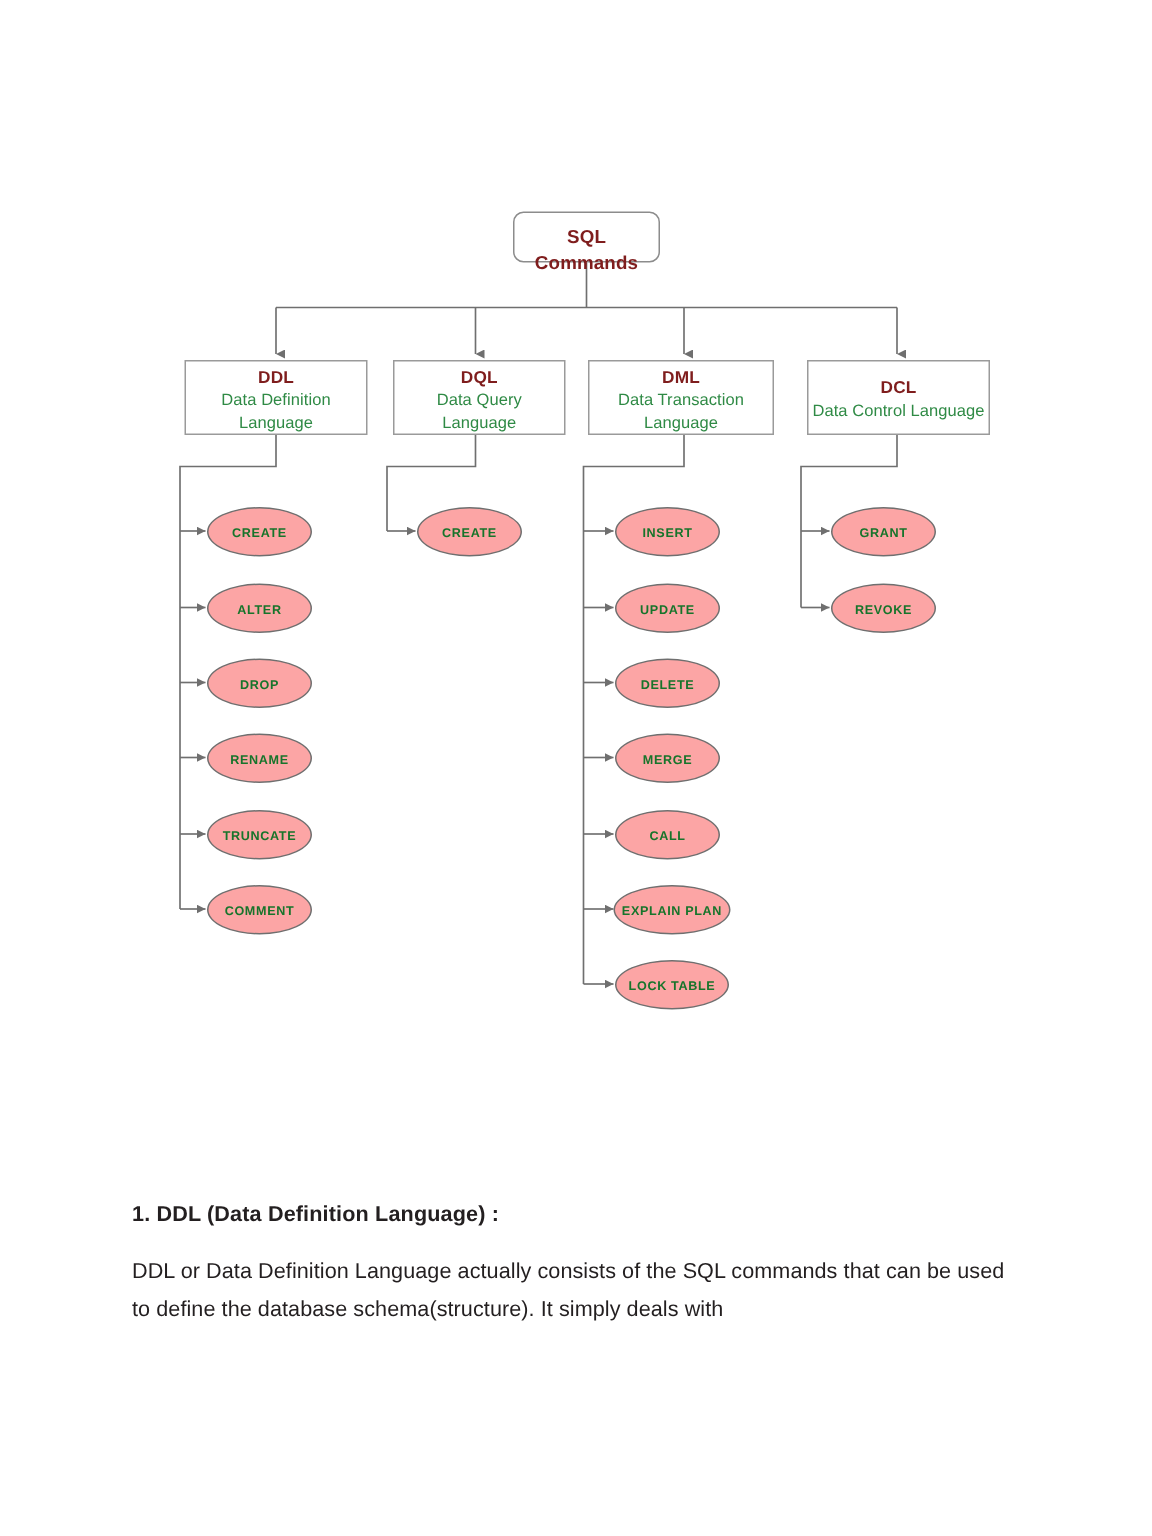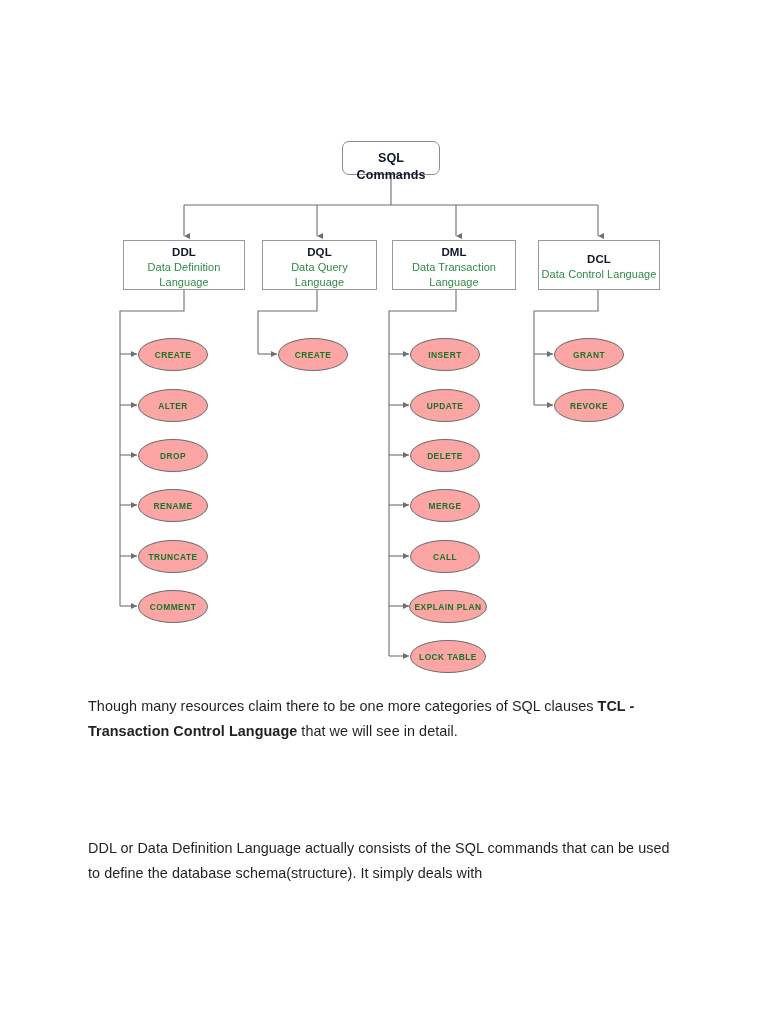--- a/index.html
+++ b/index.html
@@ -53,21 +53,21 @@
     border: 1px solid #9a9a9a;
     background: #ffffff;
     text-align: center;
     padding-top: 4px;
   }
   .node-root {
     border-radius: 7px;
     border: 1px solid #8c8c8c;
   }
   .node-title {
-    color: #0f172a;
+    color: #7f1d1d;
     font-weight: bold;
     font-size: 11.5px;
     line-height: 15px;
     letter-spacing: 0.1px;
   }
   .node-root .node-title {
     font-size: 12.5px;
     line-height: 17px;
   }
   .node-sub {
@@ -189,20 +189,18 @@
     <div class="ellipse" style="left:410px; top:489px; width:70px; height:33px;">MERGE</div>
     <div class="ellipse" style="left:410px; top:540px; width:70px; height:33px;">CALL</div>
     <div class="ellipse" style="left:409px; top:590px; width:78px; height:33px;">EXPLAIN PLAN</div>
     <div class="ellipse" style="left:410px; top:640px; width:76px; height:33px;">LOCK TABLE</div>
 
     <div class="ellipse" style="left:554px; top:338px; width:70px; height:33px;">GRANT</div>
     <div class="ellipse" style="left:554px; top:389px; width:70px; height:33px;">REVOKE</div>
 
   </div>
 
-  <div class="prose p-tcl">
-    <span>Though many resources claim there to be one more categories of SQL clauses </span><span class="b">TCL - Transaction Control Language</span><span> that we will see in detail.</span>
-  </div>
-
+
+  <div class="prose p-head">1. DDL (Data Definition Language) :</div>
 
   <div class="prose p-body">DDL or Data Definition Language actually consists of the SQL commands that can be used to define the database schema(structure). It simply deals with</div>
 
 </div>
 
 </body></html>

